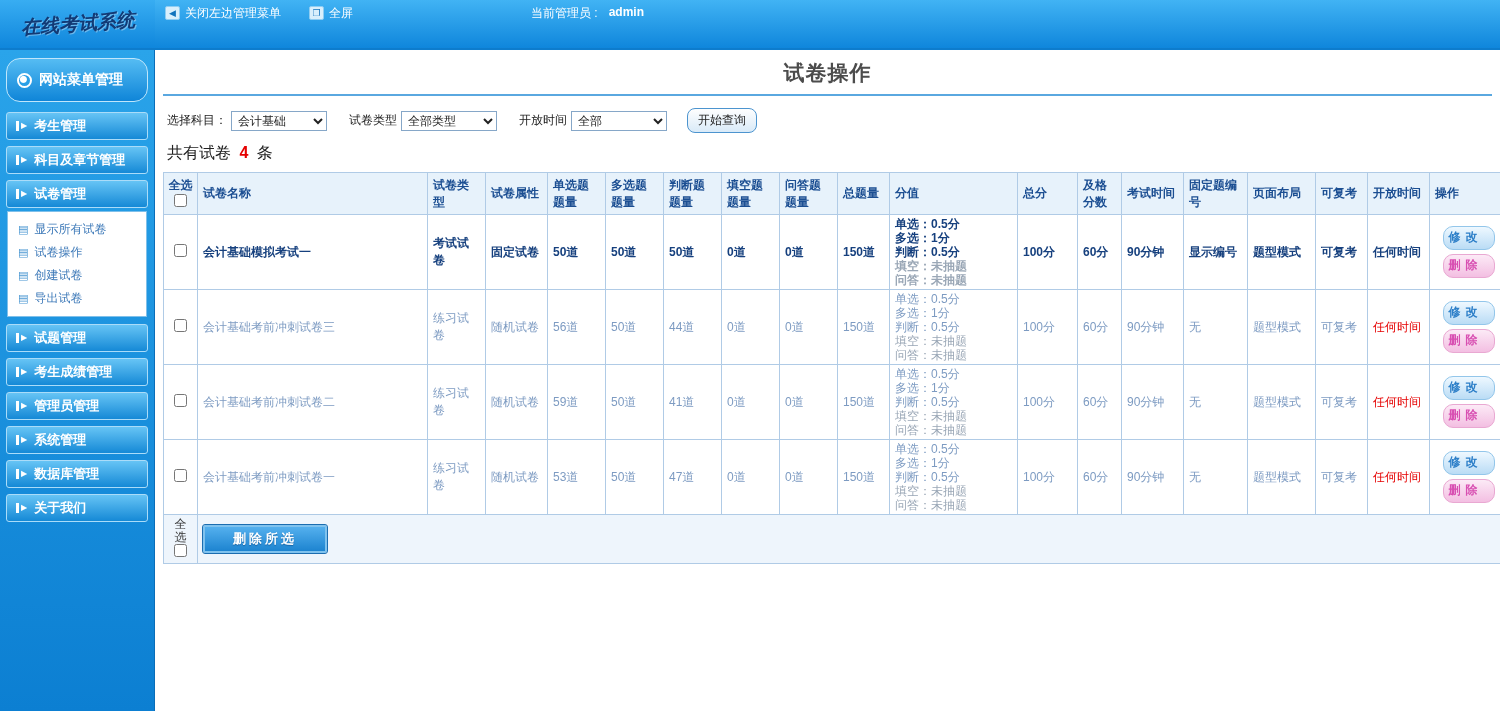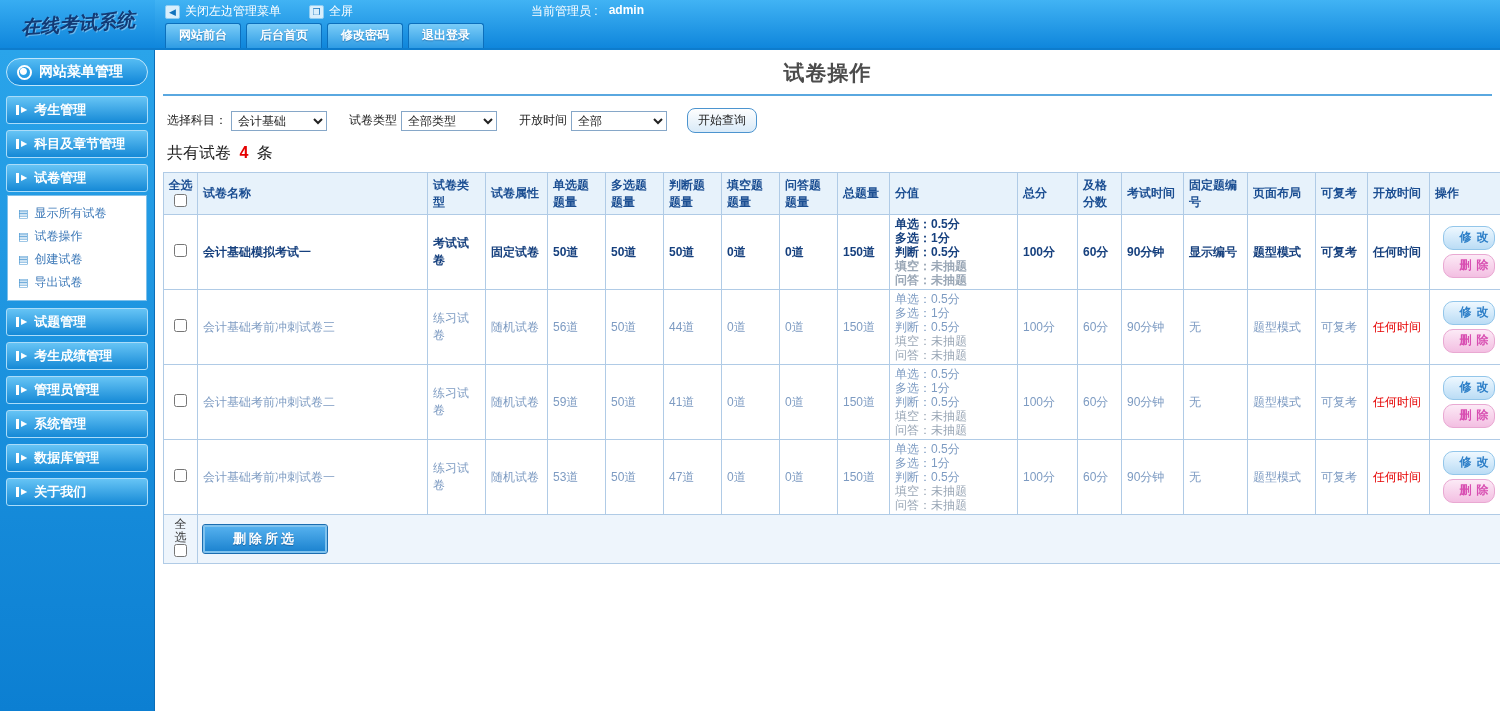--- a/index.html
+++ b/index.html
@@ -16,21 +16,21 @@
   .strip { display:flex; align-items:center; height:26px; padding:0 10px; gap:28px; color:#fff; font-size:12px; }
   .strip-item { display:flex; align-items:center; gap:5px; cursor:pointer; }
   .mini-icon { width:15px; height:14px; background:#d9effc; color:#1173bd; font-size:9px; line-height:12px; text-align:center; border-radius:2px; border:1px solid #8fcdf2; }
   .admin-info { margin-left:150px; display:flex; gap:11px; }
   .admin-name { font-weight:bold; }
   .tabs { display:flex; gap:5px; padding-left:10px; align-items:flex-end; }
   .tab { background:linear-gradient(180deg,#79ccf8,#2f9ce4); border:1px solid #0c6fbc; border-bottom:none; border-radius:3px 3px 0 0; color:#fff; font-size:12px; font-weight:bold; padding:3px 13px 4px; cursor:pointer; text-shadow:0 1px 1px rgba(0,60,120,.4); text-decoration:none; }
 
   
   .sidebar { background:linear-gradient(180deg,#2aa4ea,#0c7fd2); padding:8px 6px; border-right:1px solid #0a6db8; overflow:hidden; }
-  .side-header { display:flex; align-items:center; gap:7px; background:linear-gradient(180deg,#55bcf3,#0f85d8); border:1px solid #bfe6fb; border-radius:14px; color:#fff; font-size:14px; font-weight:bold; padding:4px 10px; margin-bottom:10px; }
+  .side-header { display:flex; align-items:center; gap:7px; background:linear-gradient(180deg,#55bcf3,#0f85d8); border:1px solid #bfe6fb; border-radius:14px; color:#fff; font-size:14px; font-weight:bold; padding:12px 10px; margin-bottom:10px; }
   .circle-icon { width:15px; height:15px; min-width:15px; border:2px solid #fff; border-radius:50%; background:radial-gradient(circle at 40% 40%, #ffffff 0 3px, #2a9fe6 4px); }
   .side-item { display:flex; align-items:center; gap:7px; background:linear-gradient(180deg,#66c4f5,#1589d6); border:1px solid #aadcf9; border-radius:3px; color:#fff; font-size:13px; font-weight:bold; padding:4px 9px; margin-bottom:6px; cursor:pointer; white-space:nowrap; }
   .play-icon { display:inline-block; border-left:3px solid #fff; padding-left:2px; font-size:8px; line-height:10px; }
   .submenu { background:#fff; border:1px solid #7fc0ea; margin:-3px 1px 7px; padding:6px; }
   .submenu-item { display:flex; align-items:center; gap:6px; color:#3d79b8; font-size:12px; padding:3px 4px; cursor:pointer; white-space:nowrap; }
   .doc-icon { color:#4a97d2; font-size:11px; }
 
   
   .main { background:#fff; padding:0 8px; overflow:hidden; }
   .title-bar { border-bottom:2px solid #5aa8e0; padding:9px 0 7px; text-align:center; }
@@ -47,21 +47,21 @@
   table { width:100%; border-collapse:collapse; table-layout:fixed; }
   th, td { border:1px solid #b0cbe6; font-size:12px; padding:2px 5px; text-align:left; word-break:break-all; }
   thead th { background:#e7f2fb; color:#1b4e92; font-weight:bold; height:42px; vertical-align:middle; }
   th.c-check, td.c-check { text-align:center; padding:2px; }
   tbody td { color:#7d9bc2; height:73px; vertical-align:middle; background:#fff; }
   tbody tr.bold td { color:#16407e; font-weight:bold; }
   td.c-score div { line-height:14px; white-space:nowrap; }
   td.c-score .muted { color:#9aa7b6; }
   td.c-open { color:#e50000; }
   td.c-actions { text-align:center; }
-  .btn-edit, .btn-del { display:block; width:52px; margin:4px auto; padding:2px 0 3px; border-radius:10px; font-size:12px; font-weight:bold; letter-spacing:5px; text-indent:5px; cursor:pointer; text-align:right; }
+  .btn-edit, .btn-del { display:block; width:52px; margin:4px auto; padding:2px 0 3px; border-radius:10px; font-size:12px; font-weight:bold; letter-spacing:5px; text-indent:5px; cursor:pointer; text-align:left; }
   .btn-edit { background:linear-gradient(180deg,#eef8ff,#badcf5); border:1px solid #93c6ea; color:#2d7fc8; }
   .btn-del { background:linear-gradient(180deg,#fceaf6,#f3bfe2); border:1px solid #e9a8d2; color:#d84fb2; }
   tfoot td { background:#eef5fc; padding:3px 5px; }
   .foot-select { text-align:center; font-size:12px; color:#333; }
   .foot-select div { line-height:13px; }
   .btn-delete-selected { font-size:13px; font-weight:bold; color:#fff; letter-spacing:3px; padding:3px 28px; background:linear-gradient(180deg,#54b0ee,#1d84d0); border:2px solid #7fc2ee; outline:1px solid #1b6db0; cursor:pointer; border-radius:2px; text-shadow:0 1px 1px rgba(0,60,120,.5); }
 </style>
 </head>
 <body>
 
@@ -78,26 +78,20 @@
         <span>关闭左边管理菜单</span>
       </span>
       <span class="strip-item">
         <span class="mini-icon">❐</span>
         <span>全屏</span>
       </span>
       <span class="admin-info">
         <span>当前管理员 :</span>
         <span class="admin-name">admin</span>
       </span>
-    </div>
-    <div class="tabs">
-      <a class="tab">网站前台</a>
-      <a class="tab">后台首页</a>
-      <a class="tab">修改密码</a>
-      <a class="tab">退出登录</a>
     </div>
   </div>
 
   <aside class="sidebar">
     <div class="side-header">
       <span class="circle-icon"></span>
       <span>网站菜单管理</span>
     </div>
 
     <div class="side-item">

